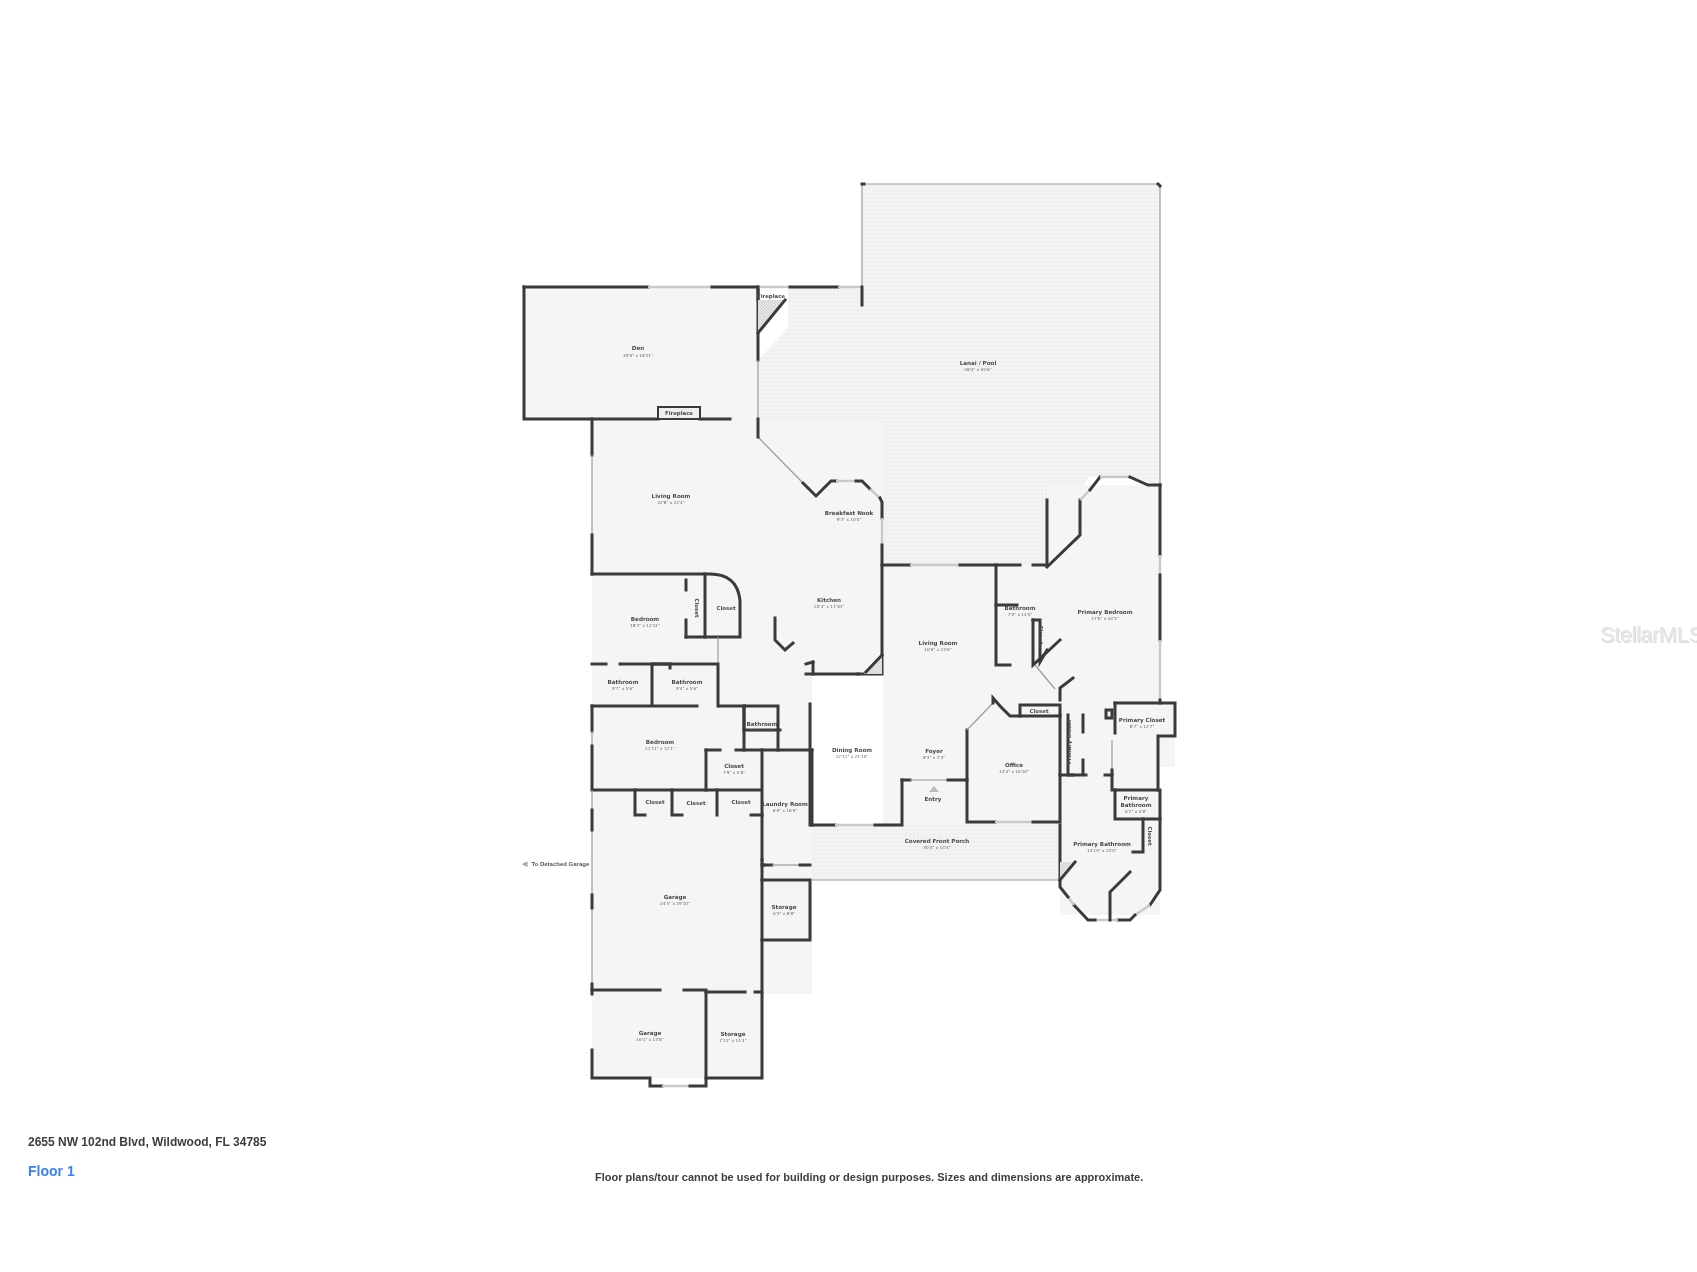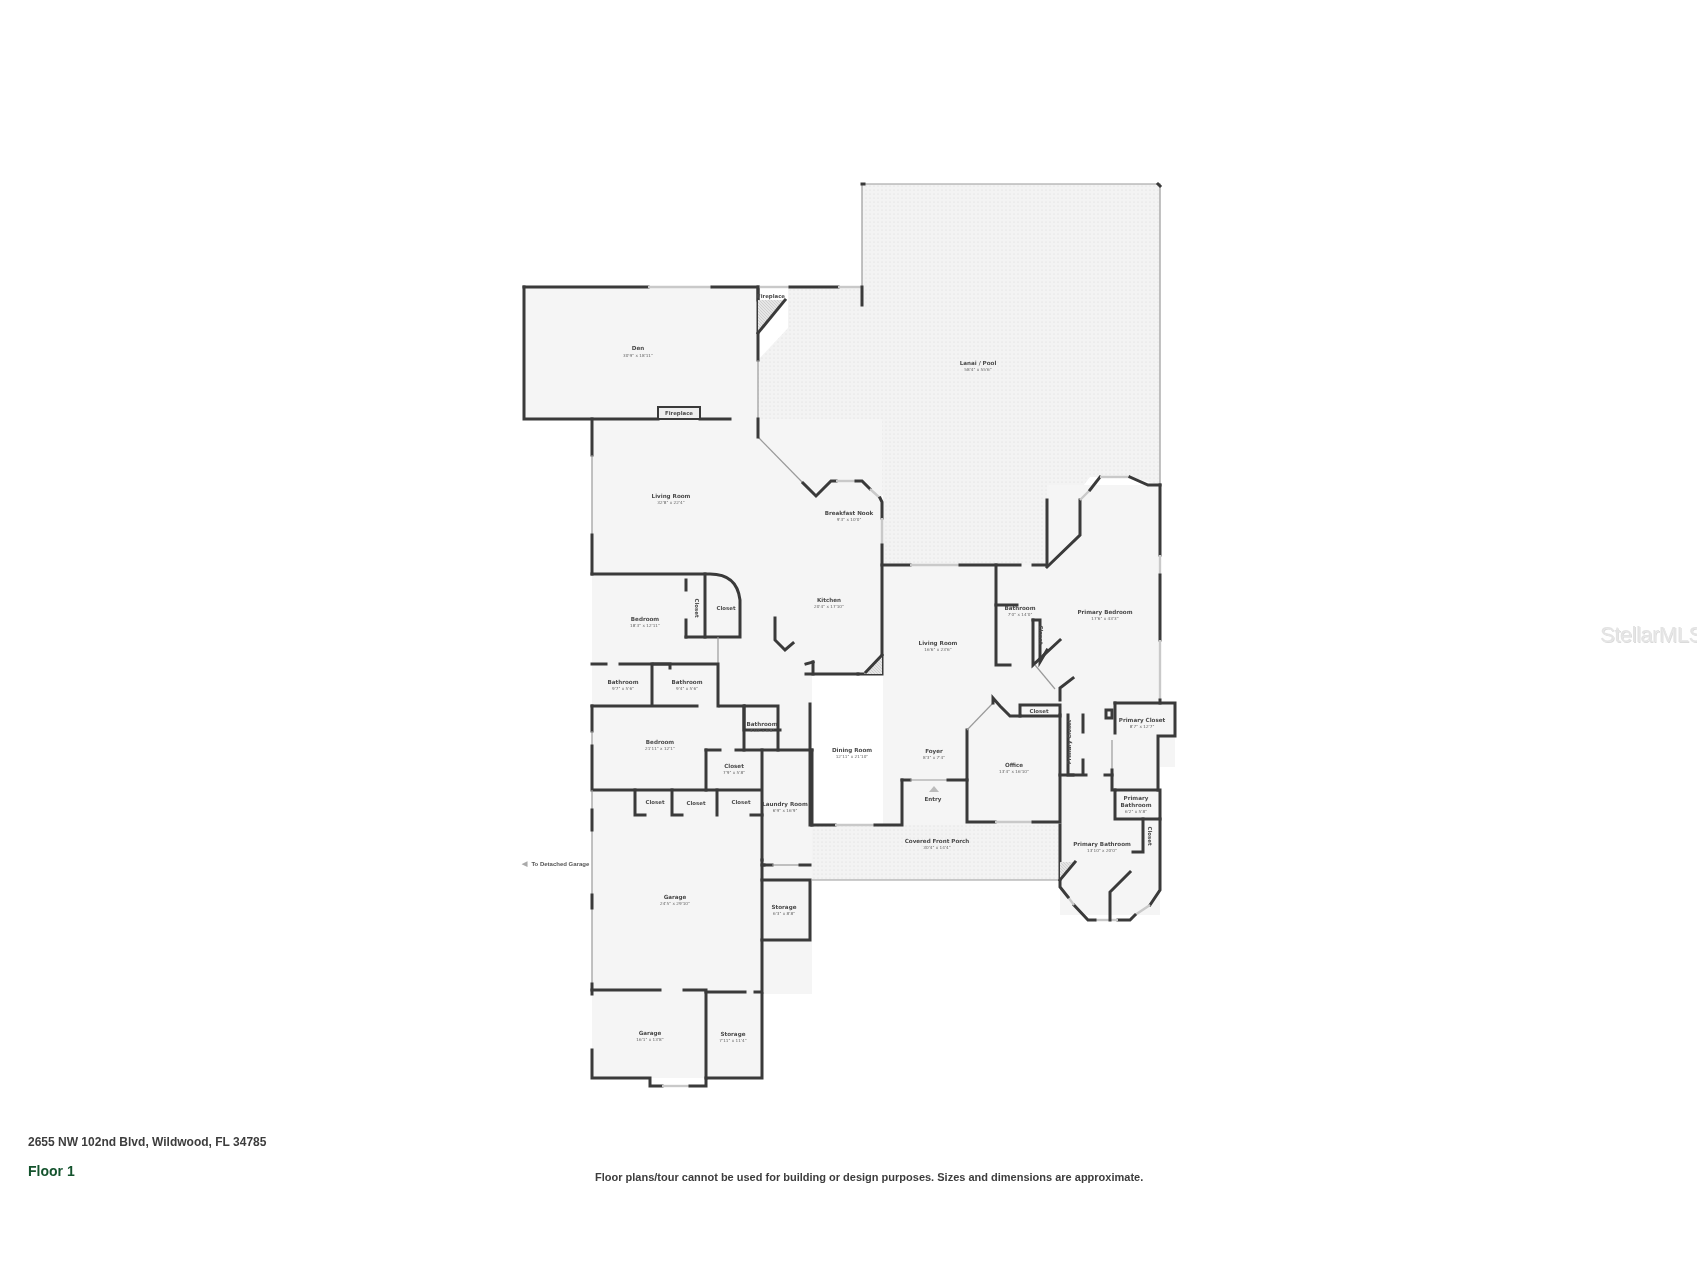--- a/index.html
+++ b/index.html
@@ -6,21 +6,21 @@
   body { width:1697px; height:1272px; position:relative; overflow:hidden;
          font-family:"Liberation Sans", sans-serif; color:#444; }
   #plan { position:absolute; left:0; top:0; }
   .room-label { font-family:"DejaVu Sans", sans-serif; font-size:5.6px; fill:#4a4a4a; text-anchor:middle; font-weight:bold; }
   .room-dim { font-family:"DejaVu Sans", sans-serif; font-size:4.2px; fill:#666; text-anchor:middle; }
   .small-label { font-family:"DejaVu Sans", sans-serif; font-size:5.4px; fill:#4a4a4a; text-anchor:middle; font-weight:bold; }
   .wall { stroke:#3a3a3a; stroke-width:3; fill:none; stroke-linecap:square; }
   .thin { stroke:#9a9a9a; stroke-width:1.2; fill:none; }
   .win { stroke:#c9c9c9; stroke-width:2.4; fill:none; }
   .address { position:absolute; left:28px; top:1135px; font-size:12px; font-weight:bold; color:#3d3d3d; }
-  .floor { position:absolute; left:28px; top:1163px; font-size:14px; font-weight:bold; color:#14532d;text-align:center; }
+  .floor { position:absolute; left:28px; top:1163px; font-size:14px; font-weight:bold; color:#3b82f6;text-align:center; }
   .disclaimer { position:absolute; left:585px; top:1171px; font-size:11px; font-weight:bold; color:#3d3d3d;padding-left:10px; }
   .watermark { position:absolute; left:1600px; top:622px; font-size:22px; color:#e3e3e3; letter-spacing:-0.5px;
                text-shadow:0 0 1px #ffffff, 1px 1px 0 #d8d8d8; }
   .detached { position:absolute; left:522px; top:860px; font-size:6px; font-weight:bold; color:#555; }
   .detached .arrow { color:#aaa; font-size:7px; margin-right:4px; }
 </style>
 </head>
 <body>
 
 <svg id="plan" width="1697" height="1272" viewBox="0 0 1697 1272">

